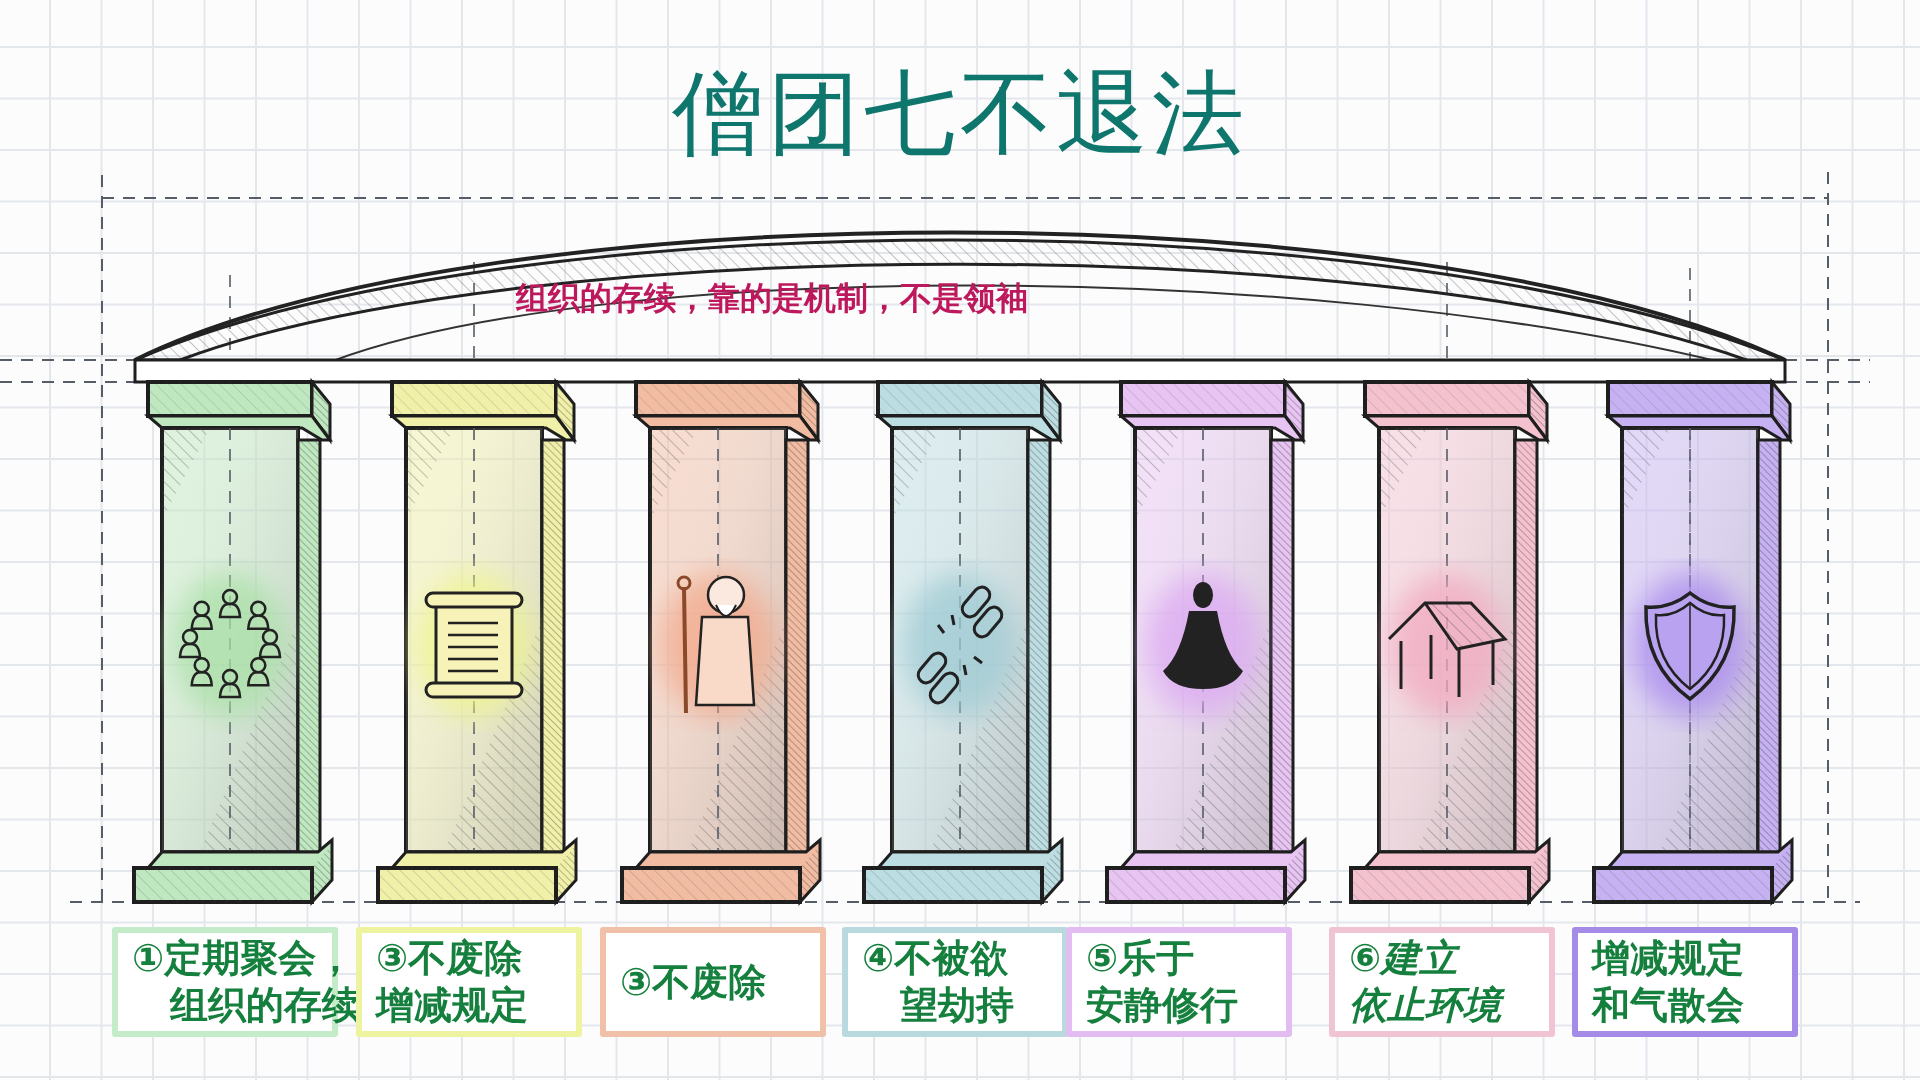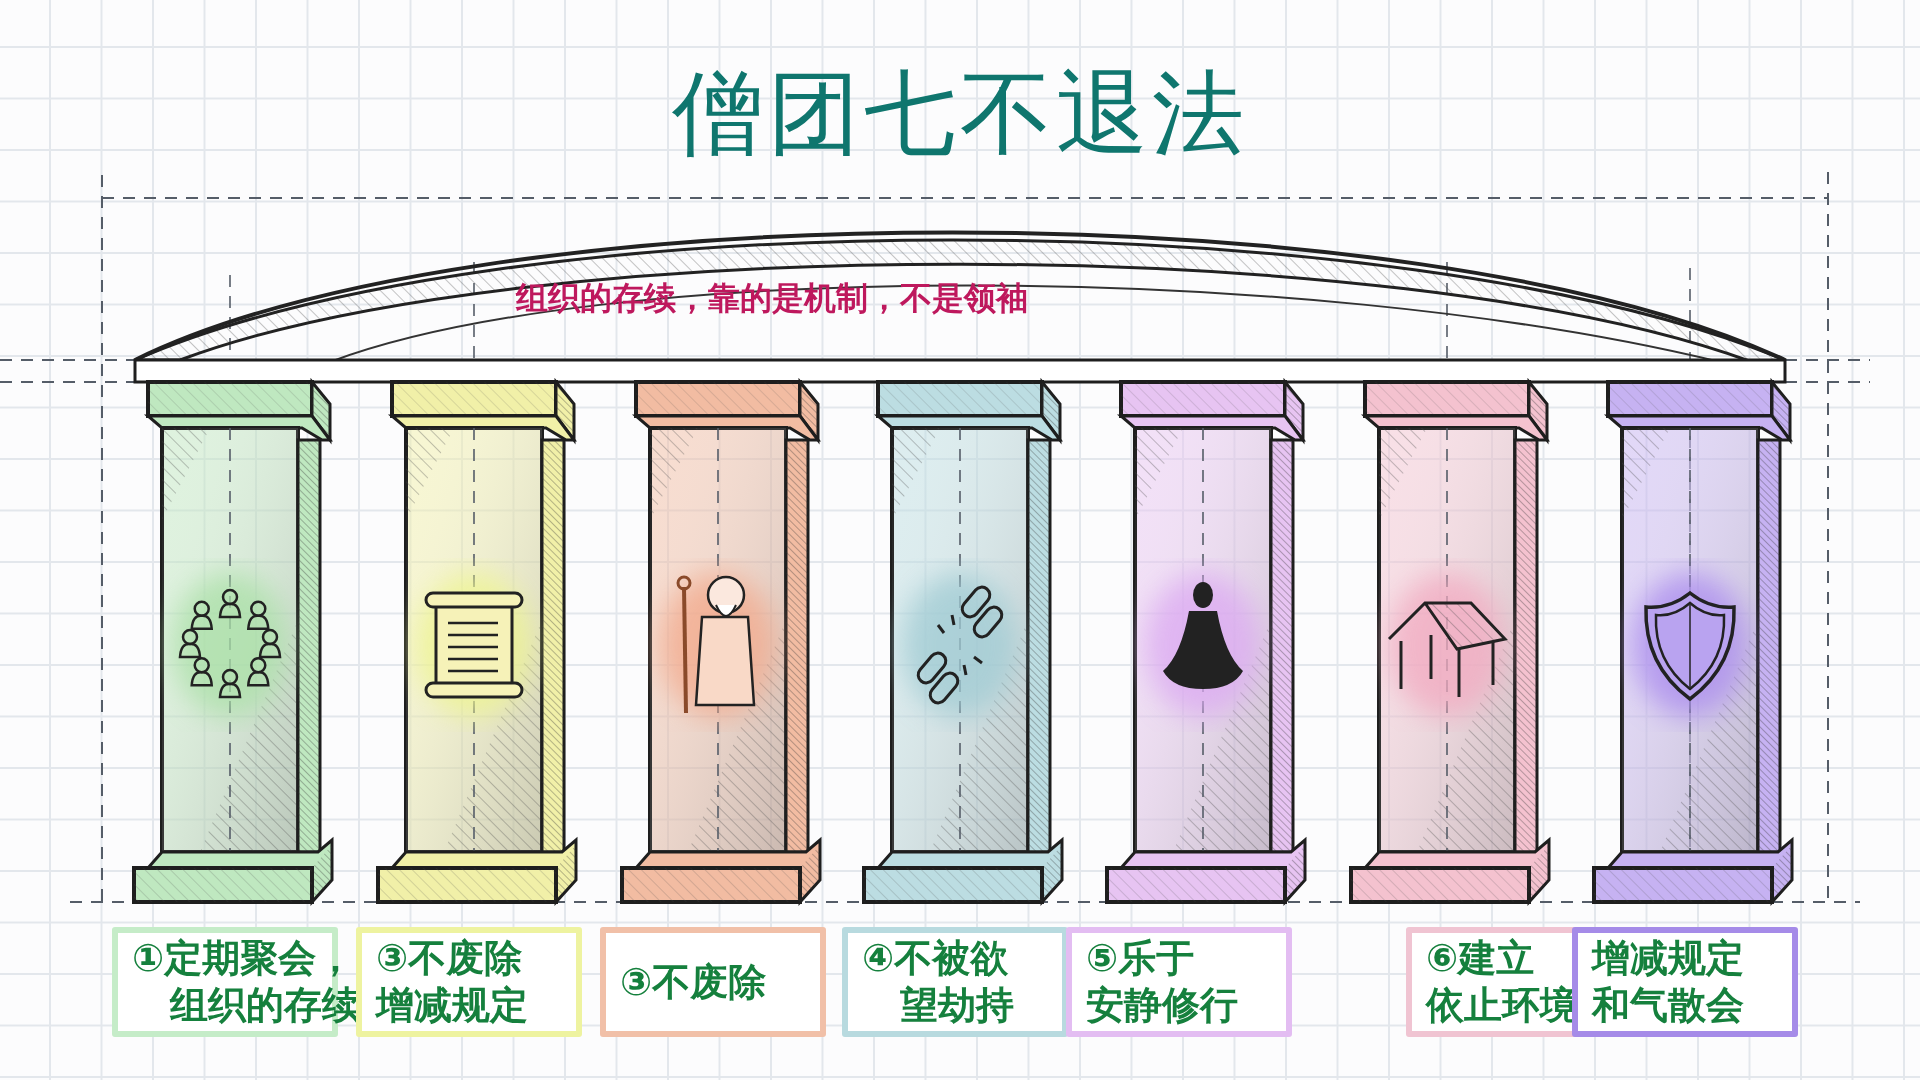--- a/index.html
+++ b/index.html
@@ -364,21 +364,21 @@
       <span>③不废除</span>
     </div>
     <div class="label-box" style="left: 842px; border-color: rgb(184, 218, 223);">
       <span>④不被欲</span>
       <span style="padding-left: 38px;">望劫持</span>
     </div>
     <div class="label-box" style="left: 1028px; border-color: rgb(227, 189, 242); margin-left: 38px;">
       <span>⑤乐于</span>
       <span>安静修行</span>
     </div>
-    <div class="label-box" style="left: 1406px; border-color: rgb(240, 196, 210);">
+    <div class="label-box" style="left: 1329px; border-color: rgb(240, 196, 210); font-style: italic;">
       <span>⑥建立</span>
       <span>依止环境</span>
     </div>
     <div class="label-box" style="left: 1572px; border-color: rgb(165, 139, 232);">
       <span>增减规定</span>
       <span>和气散会</span>
     </div>
   </div>
 
 </body></html>

